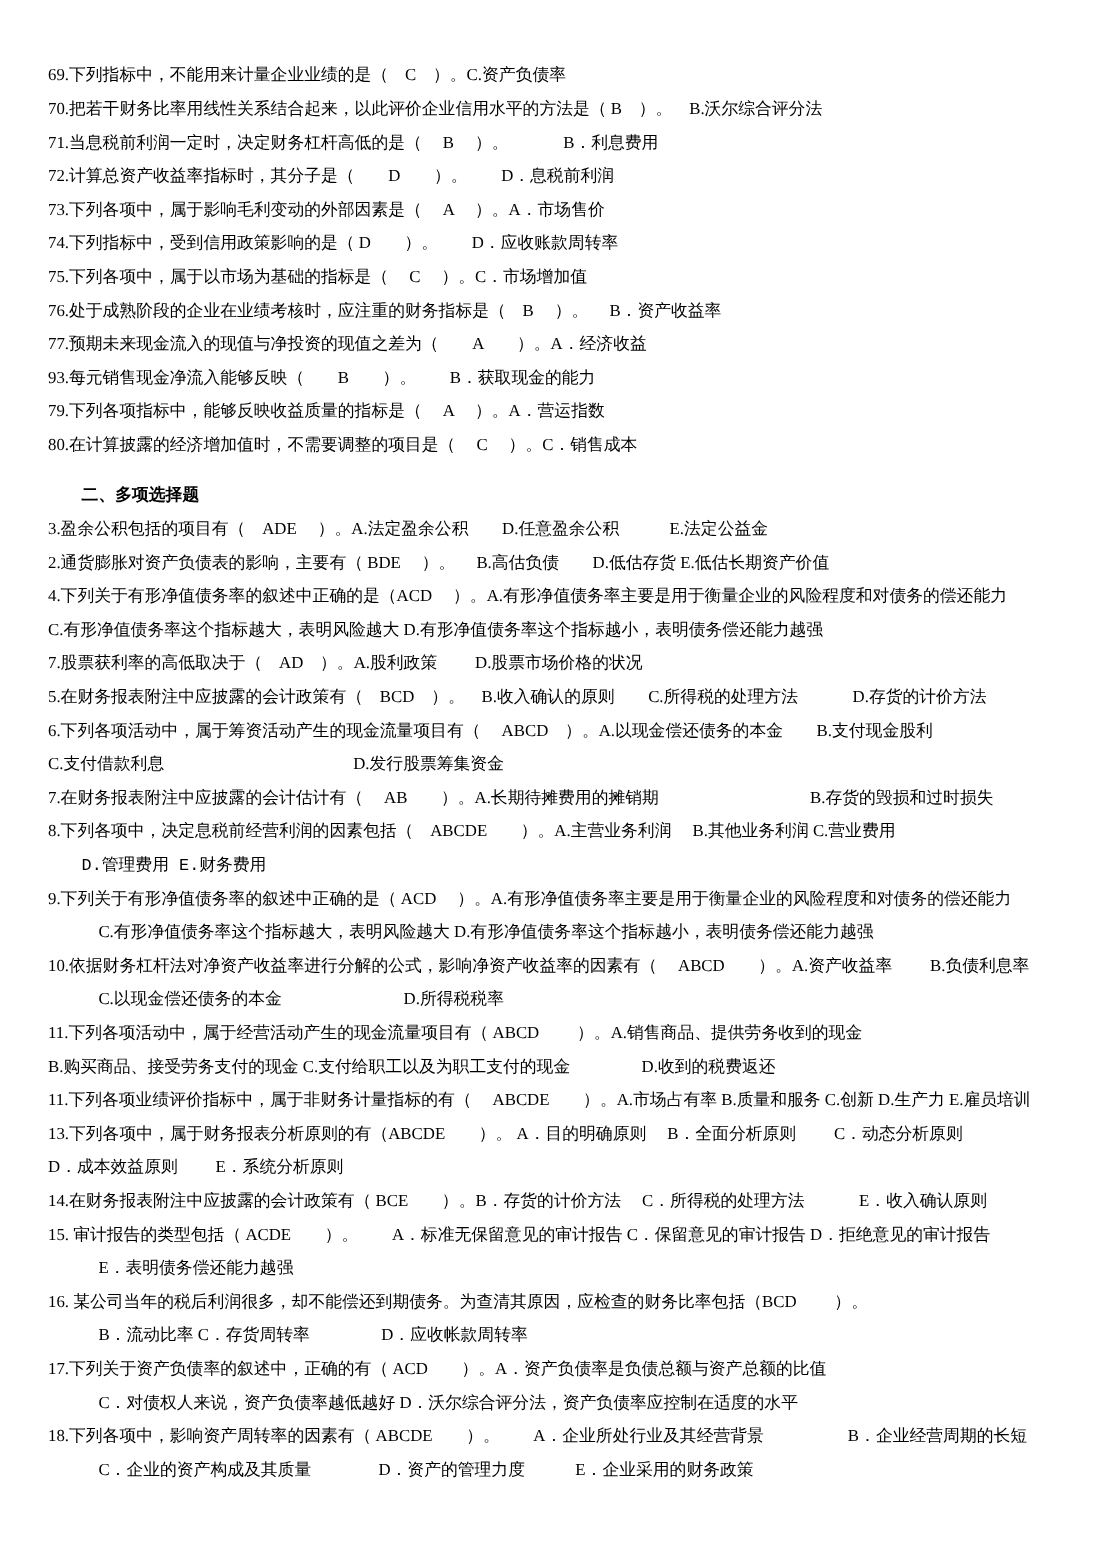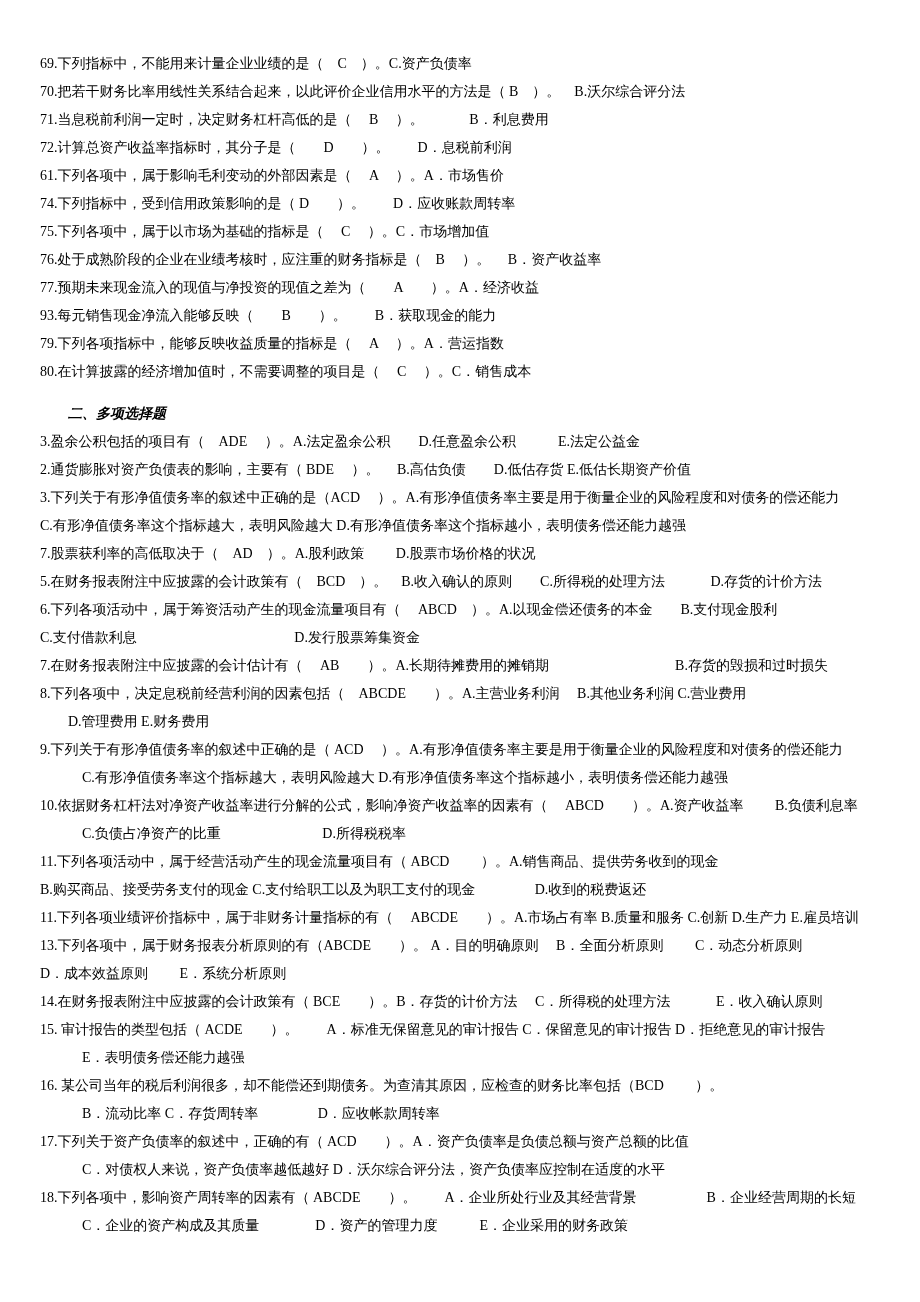--- a/index.html
+++ b/index.html
@@ -13,62 +13,62 @@
       width: 840px;
     }
     .line {
       margin: 0;
       white-space: pre-wrap;
     }
     .section-title {
       font-weight: bold;
       text-indent: 2em;
       margin-top: 14px;
-      font-style: italic;
     }
     .indent {
       text-indent: 3em;
     }
     .indent2 {
       text-indent: 2em;
+      font-family: Liberation Mono, monospace;
     }
   </style>
 </head>
 <body>
 
 <p class="line">69.下列指标中，不能用来计量企业业绩的是（　C　）。C.资产负债率</p>
 <p class="line">70.把若干财务比率用线性关系结合起来，以此评价企业信用水平的方法是（ B　）。　B.沃尔综合评分法</p>
 <p class="line">71.当息税前利润一定时，决定财务杠杆高低的是（　 B　 ）。　　　 B．利息费用</p>
 <p class="line">72.计算总资产收益率指标时，其分子是（　　D　　）。　　D．息税前利润</p>
-<p class="line">61.下列各项中，属于影响毛利变动的外部因素是（　 A　 ）。A．市场售价</p>
+<p class="line">73.下列各项中，属于影响毛利变动的外部因素是（　 A　 ）。A．市场售价</p>
 <p class="line">74.下列指标中，受到信用政策影响的是（ D　　）。　　D．应收账款周转率</p>
 <p class="line">75.下列各项中，属于以市场为基础的指标是（　 C　 ）。C．市场增加值</p>
 <p class="line">76.处于成熟阶段的企业在业绩考核时，应注重的财务指标是（　B　 ）。　 B．资产收益率</p>
 <p class="line">77.预期未来现金流入的现值与净投资的现值之差为（　　A　　）。A．经济收益</p>
 <p class="line">93.每元销售现金净流入能够反映（　　B　　）。　　B．获取现金的能力</p>
 <p class="line">79.下列各项指标中，能够反映收益质量的指标是（　 A　 ）。A．营运指数</p>
 <p class="line">80.在计算披露的经济增加值时，不需要调整的项目是（　 C　 ）。C．销售成本</p>
 
 <p class="line section-title">二、多项选择题</p>
 
 <p class="line">3.盈余公积包括的项目有（　ADE　 ）。A.法定盈余公积　　D.任意盈余公积　　　E.法定公益金</p>
 <p class="line">2.通货膨胀对资产负债表的影响，主要有（ BDE　 ）。　 B.高估负债　　D.低估存货 E.低估长期资产价值</p>
-<p class="line">3.下列关于有形净值债务率的叙述中正确的是（ACD　 ）。A.有形净值债务率主要是用于衡量企业的风险程度和对债务的偿还能力</p>
+<p class="line">4.下列关于有形净值债务率的叙述中正确的是（ACD　 ）。A.有形净值债务率主要是用于衡量企业的风险程度和对债务的偿还能力</p>
 <p class="line">C.有形净值债务率这个指标越大，表明风险越大 D.有形净值债务率这个指标越小，表明债务偿还能力越强</p>
 <p class="line">7.股票获利率的高低取决于（　AD　）。A.股利政策　　 D.股票市场价格的状况</p>
 <p class="line">5.在财务报表附注中应披露的会计政策有（　BCD　）。　B.收入确认的原则　　C.所得税的处理方法　　　 D.存货的计价方法</p>
 <p class="line">6.下列各项活动中，属于筹资活动产生的现金流量项目有（　 ABCD　）。A.以现金偿还债务的本金　　B.支付现金股利</p>
 <p class="line">C.支付借款利息　　　　　　　　　　　 D.发行股票筹集资金</p>
 <p class="line">7.在财务报表附注中应披露的会计估计有（　 AB　　）。A.长期待摊费用的摊销期　　　　　　　　　B.存货的毁损和过时损失</p>
 <p class="line">8.下列各项中，决定息税前经营利润的因素包括（　ABCDE　　）。A.主营业务利润　 B.其他业务利润 C.营业费用</p>
 <p class="line indent2">D.管理费用 E.财务费用</p>
 <p class="line">9.下列关于有形净值债务率的叙述中正确的是（ ACD　 ）。A.有形净值债务率主要是用于衡量企业的风险程度和对债务的偿还能力</p>
 <p class="line indent">C.有形净值债务率这个指标越大，表明风险越大 D.有形净值债务率这个指标越小，表明债务偿还能力越强</p>
 <p class="line">10.依据财务杠杆法对净资产收益率进行分解的公式，影响净资产收益率的因素有（　 ABCD　　）。A.资产收益率　　 B.负债利息率</p>
-<p class="line indent">C.负债占净资产的比重　　　　　 　　D.所得税税率</p>
+<p class="line indent">C.以现金偿还债务的本金　　　　　 　　D.所得税税率</p>
 <p class="line">11.下列各项活动中，属于经营活动产生的现金流量项目有（ ABCD 　　）。A.销售商品、提供劳务收到的现金</p>
 <p class="line">B.购买商品、接受劳务支付的现金 C.支付给职工以及为职工支付的现金　　　　 D.收到的税费返还</p>
 <p class="line">11.下列各项业绩评价指标中，属于非财务计量指标的有（　 ABCDE　　）。A.市场占有率 B.质量和服务 C.创新 D.生产力 E.雇员培训</p>
 <p class="line">13.下列各项中，属于财务报表分析原则的有（ABCDE　　）。 A．目的明确原则 　B．全面分析原则　　 C．动态分析原则</p>
 <p class="line">D．成本效益原则　　 E．系统分析原则</p>
 <p class="line">14.在财务报表附注中应披露的会计政策有（ BCE　　）。B．存货的计价方法　 C．所得税的处理方法　　　 E．收入确认原则</p>
 <p class="line">15. 审计报告的类型包括（ ACDE　　）。　　A．标准无保留意见的审计报告 C．保留意见的审计报告 D．拒绝意见的审计报告</p>
 <p class="line indent">E．表明债务偿还能力越强</p>
 <p class="line">16. 某公司当年的税后利润很多，却不能偿还到期债务。为查清其原因，应检查的财务比率包括（BCD　　 ）。</p>
 <p class="line indent">B．流动比率 C．存货周转率　　　　 D．应收帐款周转率</p>

